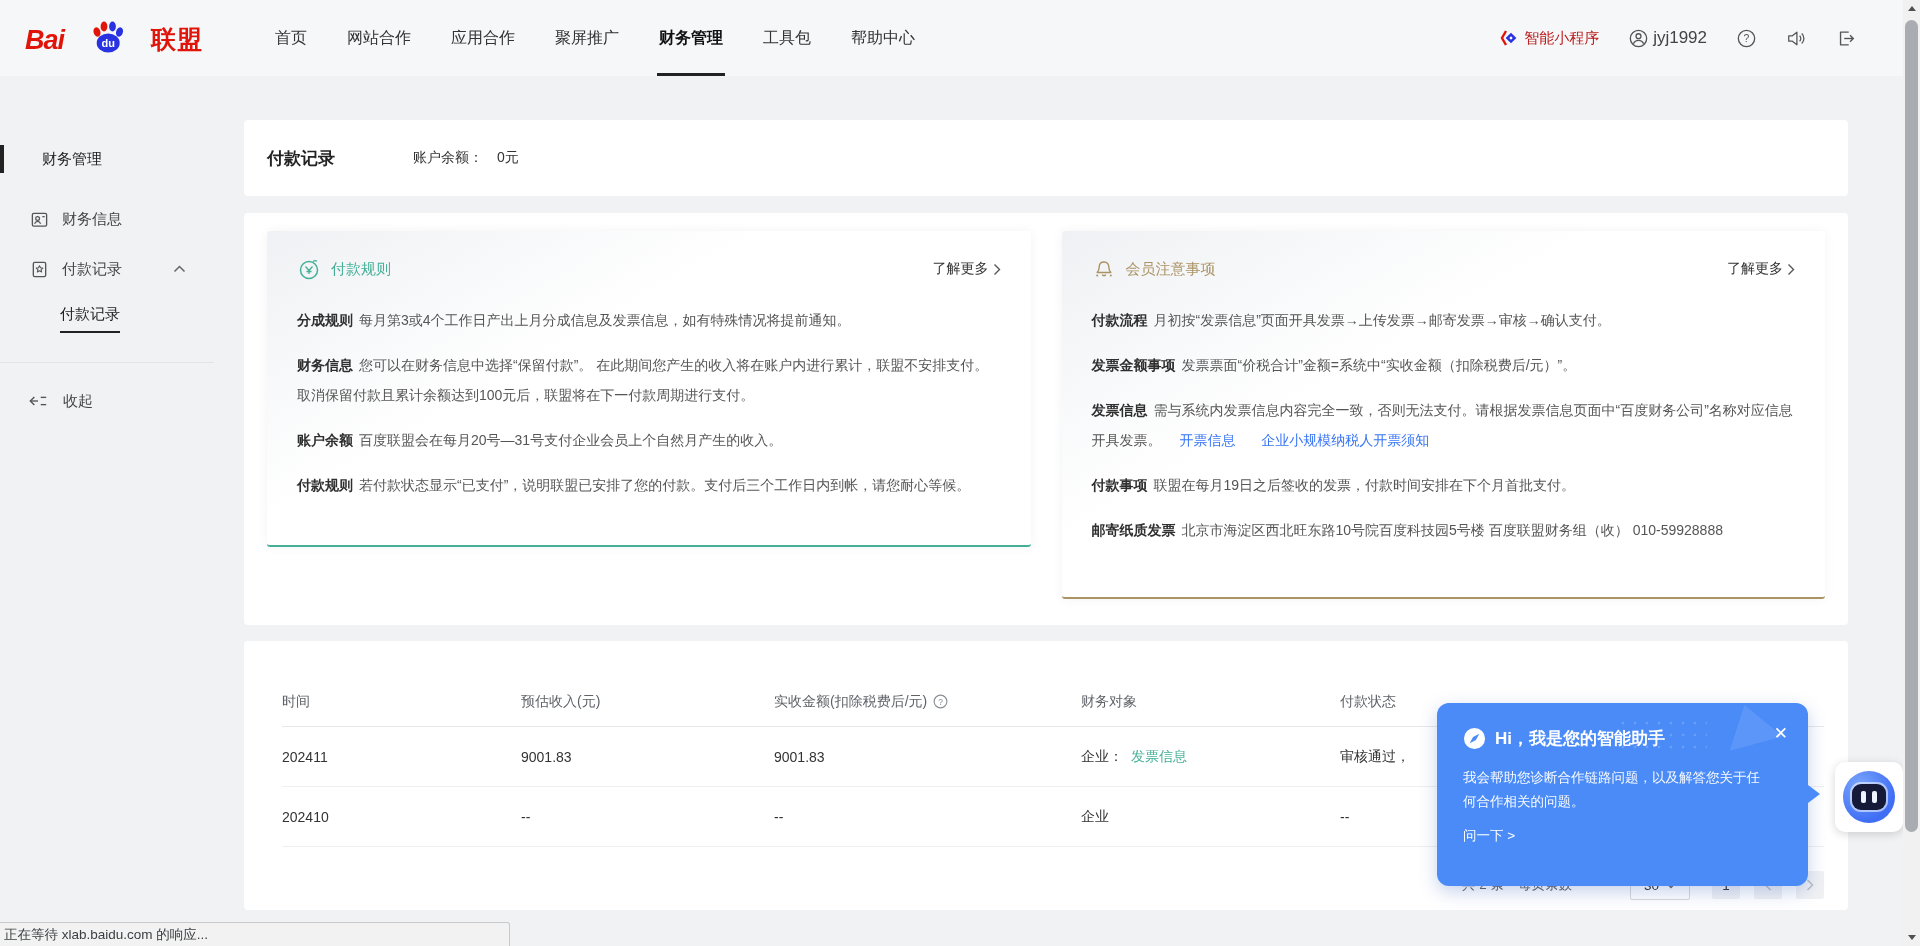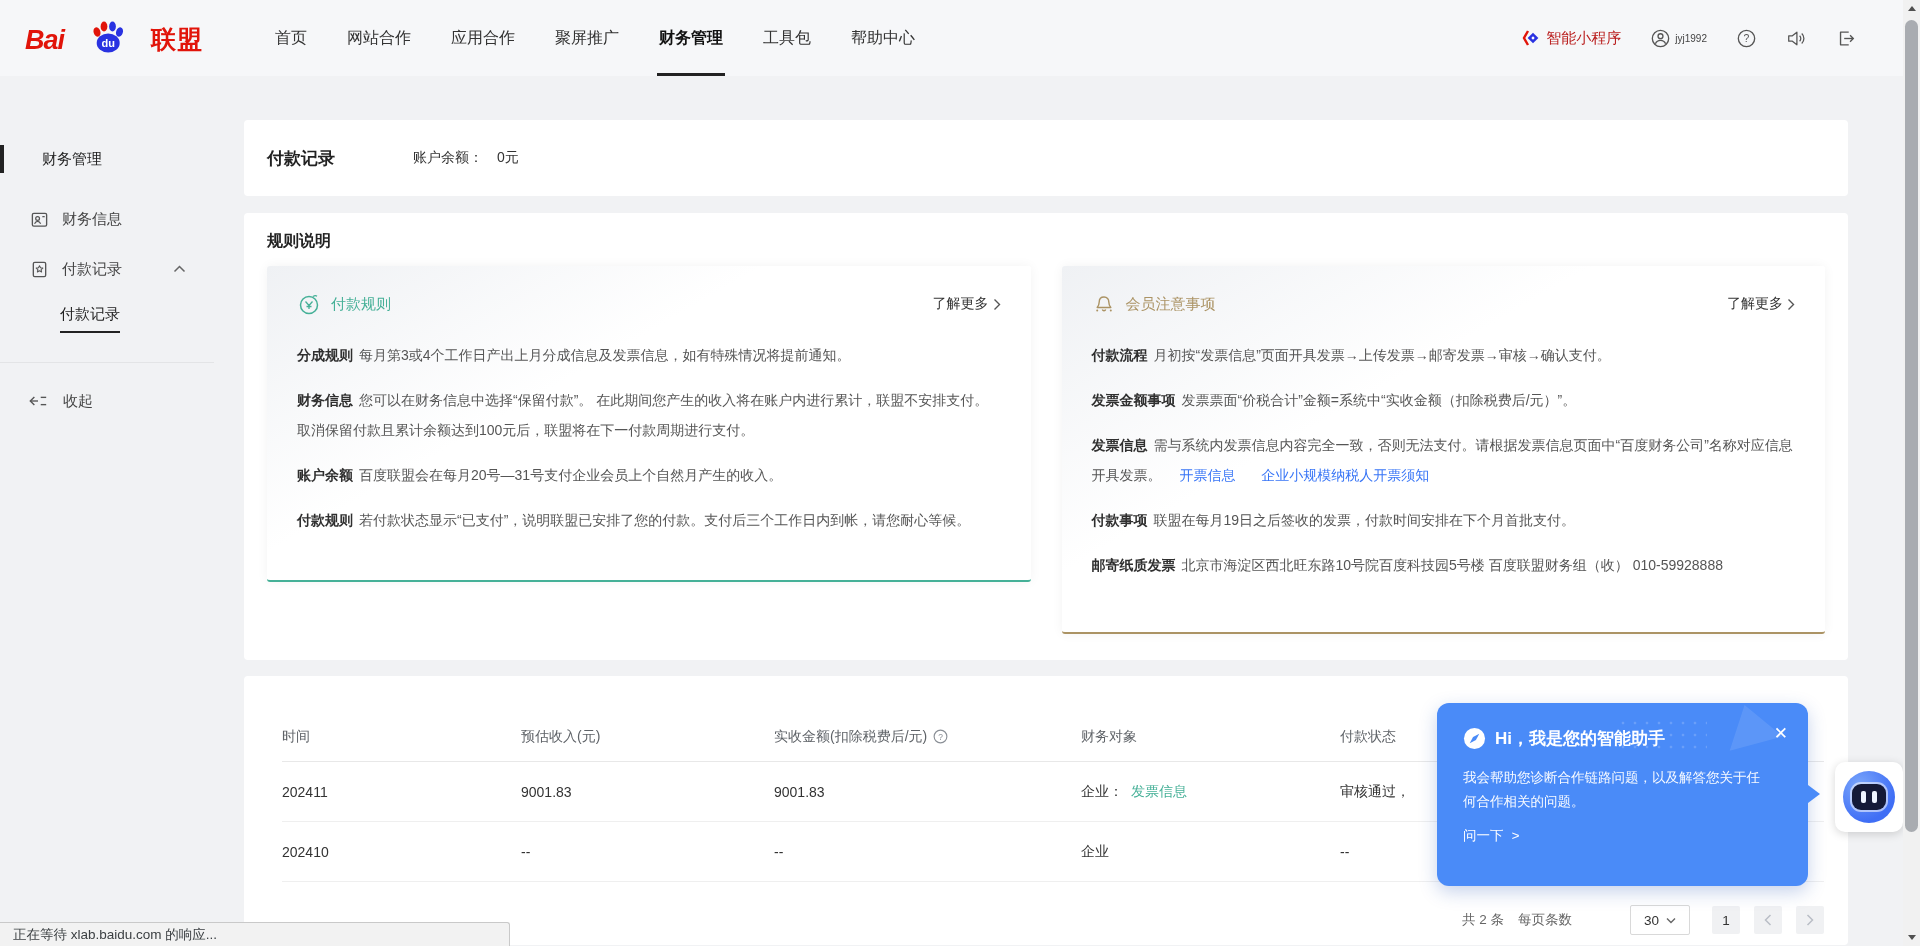--- a/index.html
+++ b/index.html
@@ -12,21 +12,21 @@
   .logo { display:flex; align-items:flex-end; margin-right:52px;gap:24px; }
   .logo .bai { color:#e1140a; font-weight:bold; font-size:27px; font-style:italic; letter-spacing:-1px; }
   .logo svg { margin:0 1px 2px 2px; }
   .logo .union { color:#e1140a; font-weight:bold; font-size:25px; letter-spacing:1px; }
   .nav-items { display:flex; align-items:center; height:76px; }
   .nav-item { position:relative; height:76px; display:flex; align-items:center; gap:4px; padding:0 20px; font-size:16px; color:#333; }
   .nav-item.active { font-weight:bold; color:#111; }
   .nav-item.active::after { content:""; position:absolute; left:18px; right:18px; bottom:0; height:3px; background:#222; }
   .nav-right { margin-left:auto; display:flex; align-items:center; gap:30px; padding-right:18px; }
   .nav-right .mini { display:flex; align-items:center; gap:6px; font-size:15px; color:#b91c1c; }
-  .nav-right .user { display:flex; align-items:center; gap:5px; font-size:10px; color:#444; }
+  .nav-right .user { display:flex; align-items:center; gap:5px; font-size:17px; color:#444; }
   .icon-btn { display:flex; align-items:center; color:#444; }
 
   
   .layout { display:flex; height:870px; }
   .sidebar { width:244px; flex:none; padding-top:66px; position:relative; }
   .side-section { display:flex; align-items:center; height:34px; margin-bottom:18px; position:relative; }
   .side-section .bar { position:absolute; left:0; top:3px; width:4px; height:28px; background:#222; }
   .side-section .lbl { margin-left:42px; font-size:15px; color:#222; }
   .side-item { display:flex; align-items:center; height:50px; padding-left:30px; font-size:15px; color:#444; cursor:pointer; }
   .side-item svg { margin-right:13px; flex:none; }
@@ -83,42 +83,42 @@
   .assistant .deco-dots { position:absolute; top:14px; left:180px; width:90px; height:34px;
     background:radial-gradient(rgba(255,255,255,.35) 1.5px, transparent 1.6px); background-size:12px 12px; opacity:.5; }
   .assistant .deco-plane { position:absolute; top:8px; right:26px; width:0; height:0;
     border-left:46px solid rgba(255,255,255,.10); border-top:18px solid transparent; border-bottom:30px solid transparent; transform:rotate(18deg); }
   .assistant .arrow { position:absolute; right:-12px; top:82px; width:0; height:0;
     border-left:12px solid #4a8bf8; border-top:9px solid transparent; border-bottom:9px solid transparent; }
   .a-head { display:flex; align-items:flex-start; gap:9px; }
   .a-title { font-size:17px; font-weight:bold; }
   .a-close { position:absolute; right:20px; top:22px; font-size:17px; color:#fff; cursor:pointer; line-height:1; }
   .a-body { margin-top:16px; font-size:13.5px; line-height:1.75; color:rgba(255,255,255,.96); width:310px; }
-  .a-cta { display:inline-block; margin-top:14px; font-size:13.5px; color:#fff;font-family:Liberation Mono, monospace; }
+  .a-cta { display:inline-block; margin-top:14px; font-size:13.5px; color:#fff; }
 
   
   .robot { position:fixed; left:1835px; top:762px; width:68px; height:70px; background:#fff; border-radius:10px;
     box-shadow:0 2px 10px rgba(0,0,0,.16); display:flex; align-items:center; justify-content:center; z-index:29; cursor:pointer; }
   .robot .ball { width:52px; height:52px; border-radius:50%; background:radial-gradient(circle at 32% 28%, #7aa6fb, #3f6ef5 70%);
     display:flex; align-items:center; justify-content:center; }
   .robot .face { width:34px; height:26px; background:#141a38; border-radius:9px; display:flex; align-items:center; justify-content:center; gap:6px;
     box-shadow:0 0 0 2px rgba(255,255,255,.55); }
   .robot .eye { width:5px; height:12px; background:#eef4ff; border-radius:2px; }
 
   
   .scrollbar { position:fixed; right:0; top:0; width:17px; height:946px; background:#f1f1f1; z-index:40; }
   .sb-thumb { position:absolute; left:2px; width:13px; top:20px; height:812px; background:#a9acb1; border-radius:7px; }
   .sb-up, .sb-down { position:absolute; left:0; width:17px; height:17px; display:flex; align-items:center; justify-content:center; }
   .sb-up { top:0; } .sb-down { bottom:0; }
   .tri-up { width:0; height:0; border-left:4px solid transparent; border-right:4px solid transparent; border-bottom:5px solid #505050; }
   .tri-down { width:0; height:0; border-left:4px solid transparent; border-right:4px solid transparent; border-top:5px solid #505050; }
 
   
   .statusbar { position:fixed; left:0; bottom:0; height:24px; background:#f2f2f2; border:1px solid #c9c9c9; border-left:none; border-bottom:none;
-    border-top-right-radius:3px; display:flex; align-items:center; padding:0 16px 0 13px; font-size:13.5px; color:#3c4043; z-index:50; min-width:510px; }
+    border-top-right-radius:3px; display:flex; align-items:center; padding:0 16px 0 4px; font-size:13.5px; color:#3c4043; z-index:50; min-width:510px; }
 </style>
 </head>
 <body>
 
 <div class="navbar">
   <div class="logo">
     <span class="bai">Bai</span>
     <svg width="36" height="33" viewBox="0 0 36 33">
       <ellipse cx="7" cy="11" rx="3.4" ry="4.8" fill="#e1140a" transform="rotate(-18 7 11)"></ellipse>
       <ellipse cx="14" cy="5.5" rx="3.4" ry="5" fill="#e1140a"></ellipse>
@@ -244,21 +244,20 @@
 
     <div class="card head-card">
       <span class="page-title">付款记录</span>
       <span class="balance">
         <span>账户余额：</span>
         <b>0元</b>
       </span>
     </div>
 
     <div class="card rules-card">
-      <div class="rules-title">规则说明</div>
       <div class="rule-row">
 
         <div class="rule-box green">
           <div class="rule-head">
             <svg width="24" height="24" viewBox="0 0 24 24">
               <circle cx="12" cy="13" r="8.5" fill="none" stroke="#45b097" stroke-width="1.5"></circle>
               <path d="M8.5 9.5 L12 13.5 L15.5 9.5 M12 13.5 L12 17 M9.5 14.5 L14.5 14.5" fill="none" stroke="#45b097" stroke-width="1.3"></path>
               <path d="M16 4.5 C17.5 3.5 19 3.5 20 4.2" fill="none" stroke="#45b097" stroke-width="1.3"></path>
             </svg>
             <span class="name">付款规则</span>

